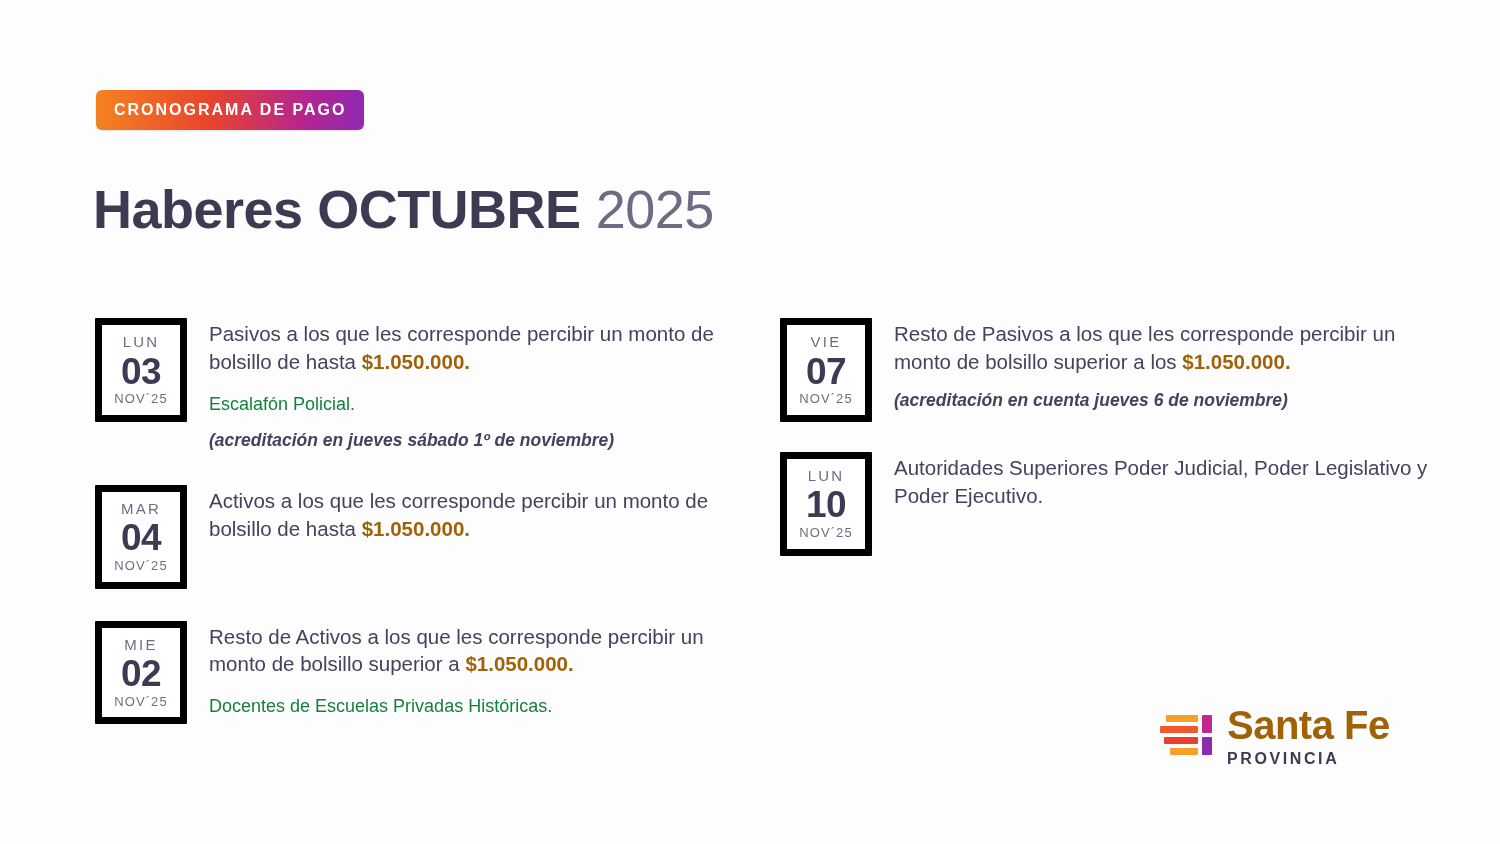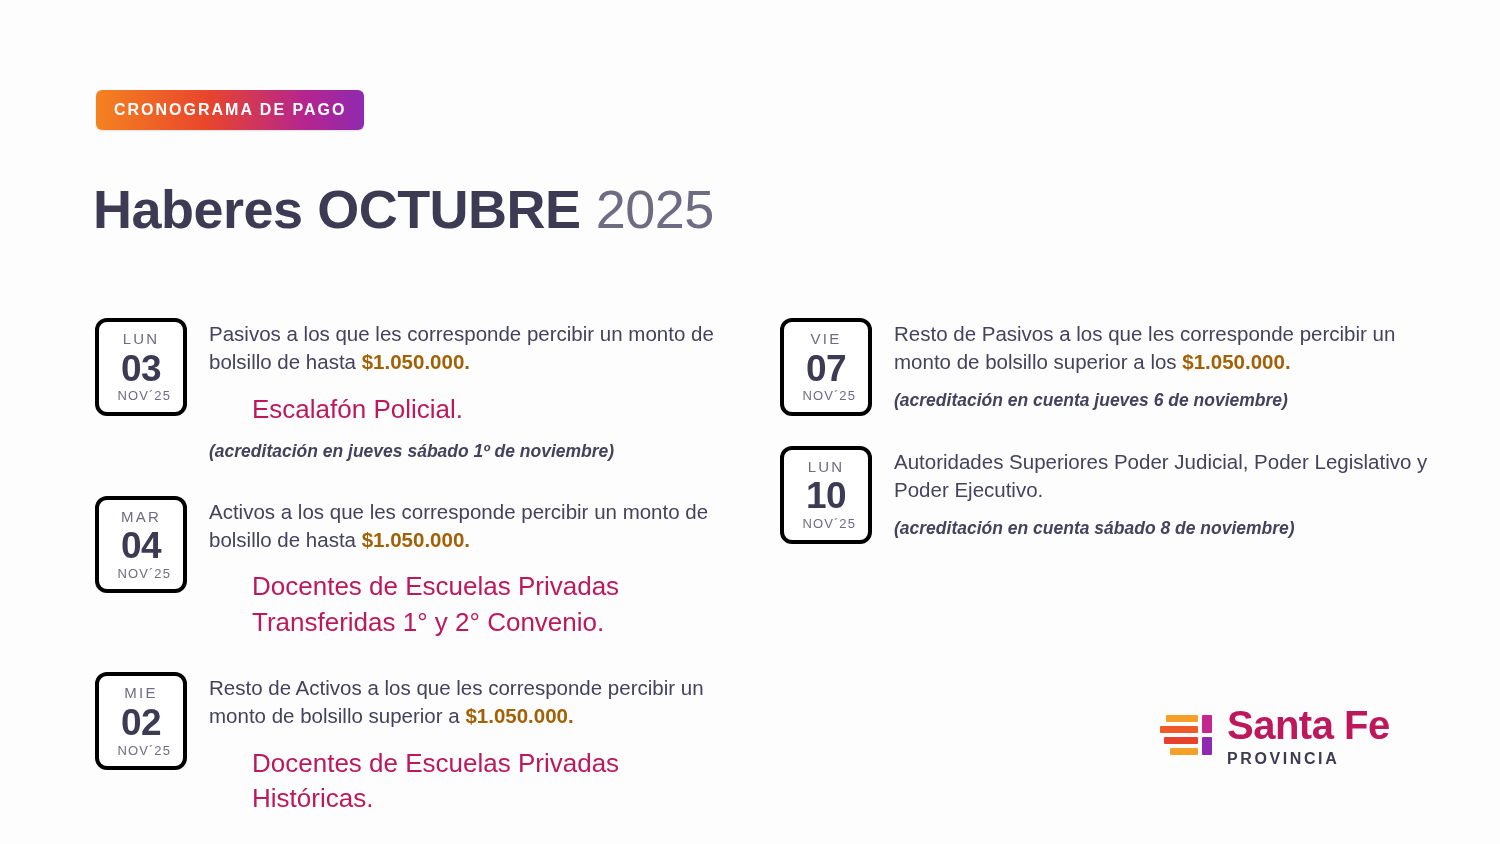--- a/index.html
+++ b/index.html
@@ -77,25 +77,25 @@
     align-items: flex-start;
     margin-bottom: 32px;
   }
   .col-right .entry { margin-bottom: 30px; }
 
   
   .datebox {
     flex: 0 0 auto;
     width: 92px;
     min-height: 92px;
-    border: 4px solid #000000;
-    border-radius: 12px;
+    border: 7px solid #000000;
+    border-radius: 1px;
     background: #ffffff;
     text-align: center;
-    padding: 9px 12px 8px;
+    padding: 9px 0 8px;
     box-sizing: border-box;
   }
   .dow {
     font-size: 15px;
     letter-spacing: 2.2px;
     color: #6e6c82;
     line-height: 1.1;
   }
   .daynum {
     font-size: 37px;
@@ -104,40 +104,38 @@
     line-height: 1.08;
     margin-top: 1px;
     letter-spacing: -0.5px;
   }
   .monthyear {
     font-size: 13px;
     letter-spacing: 1.1px;
     color: #6e6c82;
     line-height: 1.1;
     margin-top: 1px;
-    text-align: right;
   }
 
   
   .etext {
     margin-left: 22px;
     padding-top: 2px;
   }
   .eline {
     font-size: 20.5px;
     line-height: 1.36;
     color: #44425c;
   }
   .eline b { font-weight: bold; color: #a16207; }
   .esecond {
-    font-size: 26px;
+    font-size: 18px;
     line-height: 1.36;
-    color: #be185d;
+    color: #15803d;
     margin-top: 16px;
-    margin-left: 43px;
   }
   .enote {
     font-style: italic;
     font-size: 17.5px;
     line-height: 1.35;
     color: #44425c;
     margin-top: 13px;
     font-weight: bold;
   }
 
@@ -167,21 +165,21 @@
   .bar.v1 { top: 3px;  left: 44px; width: 10px; height: 18px; background: #c4268f; border-radius: 1px; }
   .bar.v2 { top: 25px; left: 44px; width: 10px; height: 18px; background: #8e2ab0; border-radius: 1px; }
 
   .logo-text {
     margin-left: 13px;
     line-height: 1;
   }
   .logo-name {
     font-size: 40px;
     font-weight: bold;
-    color: #be185d;
+    color: #a16207;
     letter-spacing: -0.5px;
     line-height: 1;
   }
   .logo-sub {
     font-size: 16px;
     font-weight: bold;
     color: #3d3b54;
     letter-spacing: 2.6px;
     text-align: left;
     margin-top: 6px;
@@ -217,21 +215,20 @@
     </div>
 
     <div class="entry">
       <div class="datebox">
         <div class="dow">MAR</div>
         <div class="daynum">04</div>
         <div class="monthyear">NOV´25</div>
       </div>
       <div class="etext">
         <div class="eline"><span>Activos a los que les corresponde percibir un monto de bolsillo de hasta </span><b>$1.050.000.</b></div>
-        <div class="esecond">Docentes de Escuelas Privadas Transferidas 1° y 2° Convenio.</div>
       </div>
     </div>
 
     <div class="entry">
       <div class="datebox">
         <div class="dow">MIE</div>
         <div class="daynum">02</div>
         <div class="monthyear">NOV´25</div>
       </div>
       <div class="etext">
@@ -257,21 +254,20 @@
     </div>
 
     <div class="entry">
       <div class="datebox">
         <div class="dow">LUN</div>
         <div class="daynum">10</div>
         <div class="monthyear">NOV´25</div>
       </div>
       <div class="etext">
         <div class="eline">Autoridades Superiores Poder Judicial, Poder Legislativo y Poder Ejecutivo.</div>
-        <div class="enote">(acreditación en cuenta sábado 8 de noviembre)</div>
       </div>
     </div>
 
   </div>
 
   <div class="logo">
     <div class="logo-mark">
       <span class="bar b1"></span>
       <span class="bar b2"></span>
       <span class="bar b3"></span>

